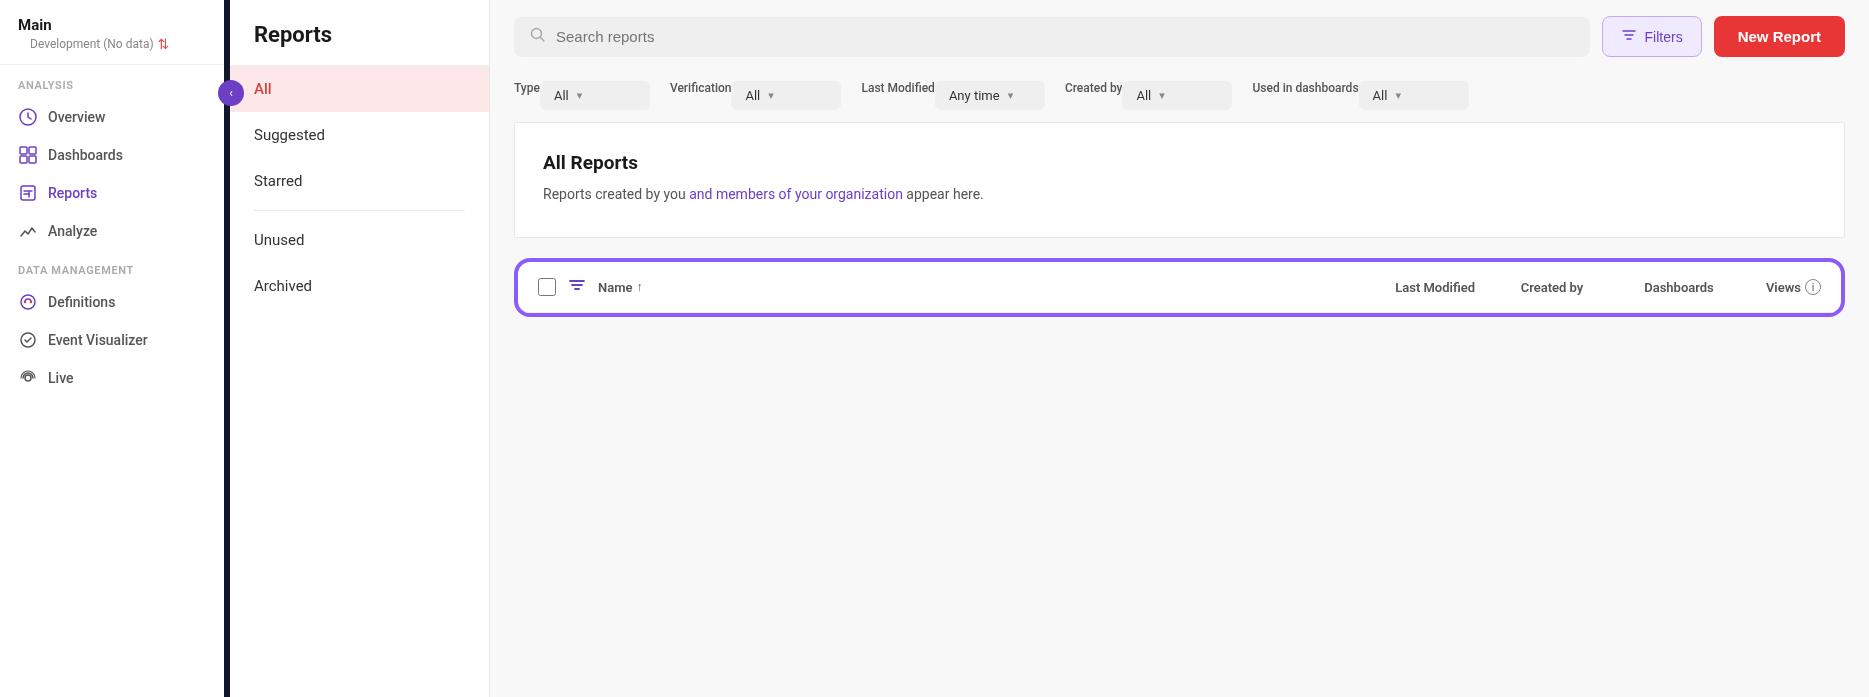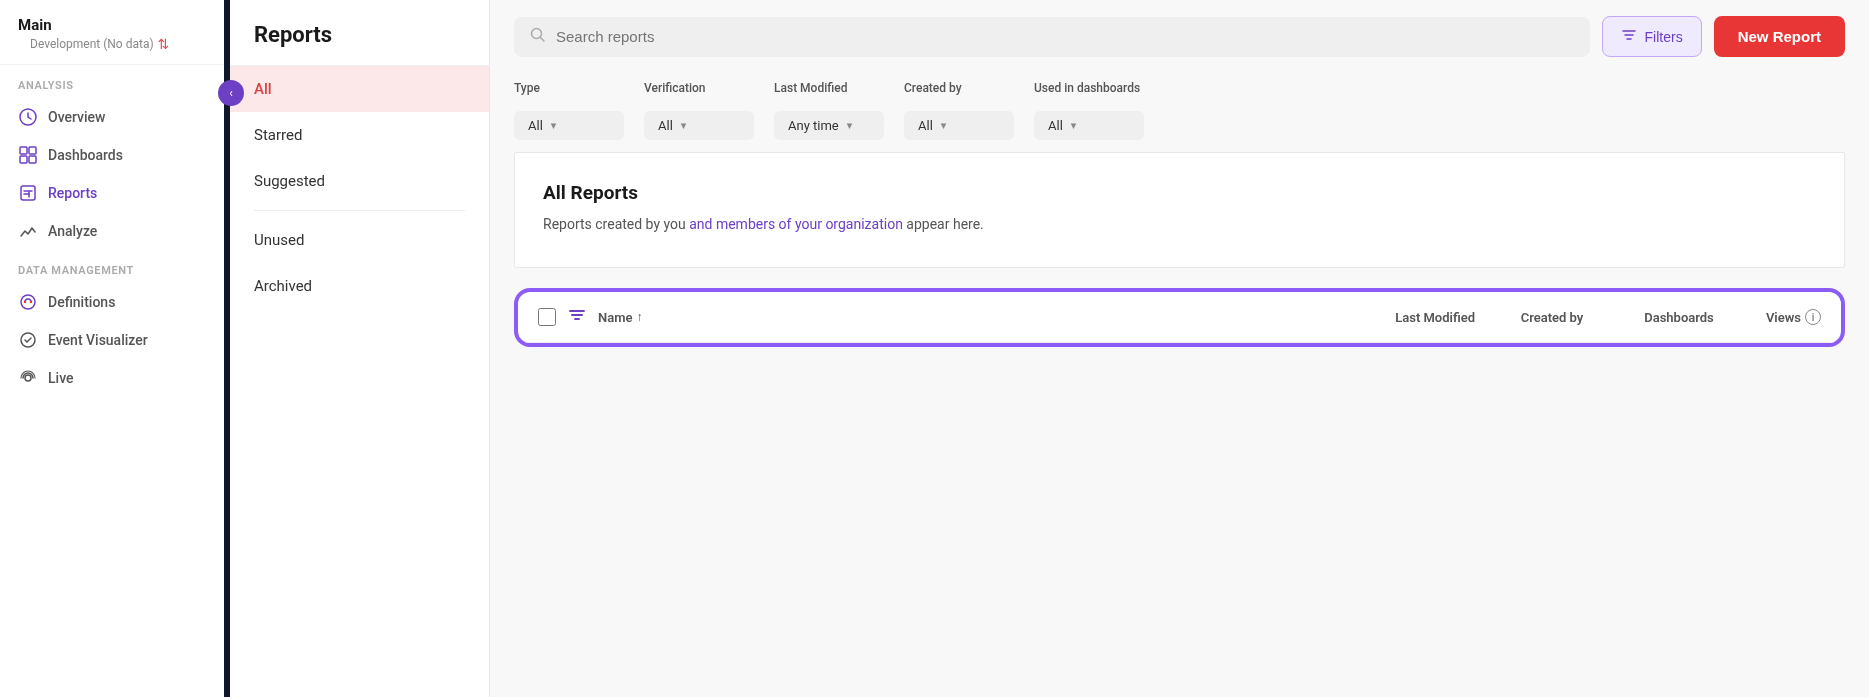--- a/index.html
+++ b/index.html
@@ -182,22 +182,22 @@
     
     .filters-row {
       display: flex;
       align-items: center;
       padding: 8px 24px 12px;
       gap: 20px;
       background: #f8f8f8;
     }
     .filter-group {
       display: flex;
-      flex-direction: column;
-      gap: 16px;
+      flex-direction: row;
+      gap: 0;
     }
     .filter-label {
       font-size: 12px;
       color: #555;
       font-weight: 500;
     }
     .filter-select {
       display: flex;
       align-items: center;
       gap: 8px;
@@ -392,24 +392,24 @@
     <span>‹</span>
   </div>
 
   <div class="report-categories">
     <div class="report-categories-header">Reports</div>
 
     <div class="report-cat-item active">
       <span>All</span>
     </div>
     <div class="report-cat-item">
+      <span>Suggested</span>
+    </div>
+    <div class="report-cat-item">
       <span>Starred</span>
-    </div>
-    <div class="report-cat-item">
-      <span>Suggested</span>
     </div>
     <div class="report-cat-divider"></div>
     <div class="report-cat-item">
       <span>Unused</span>
     </div>
     <div class="report-cat-item">
       <span>Archived</span>
     </div>
   </div>
 

